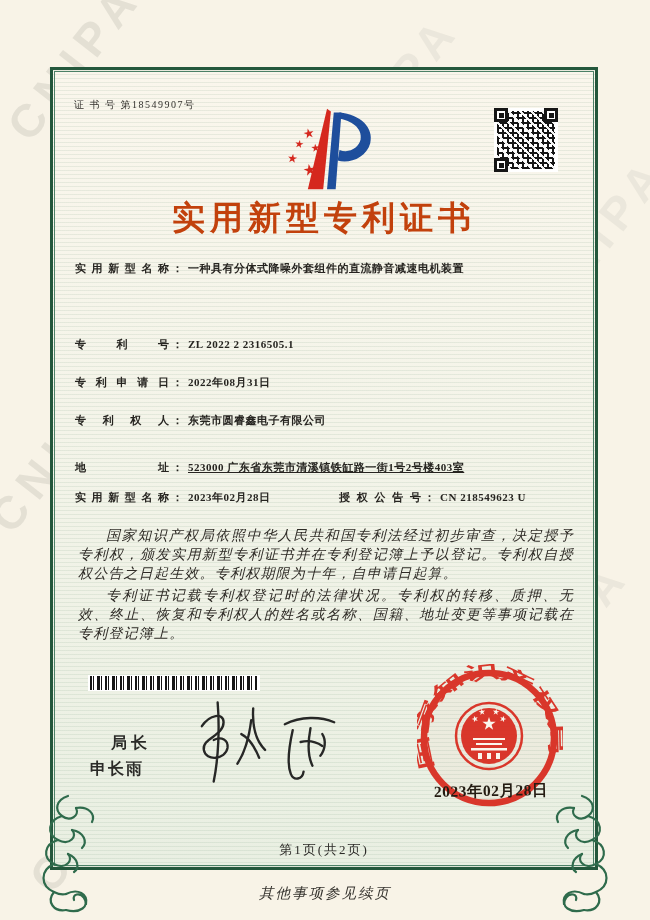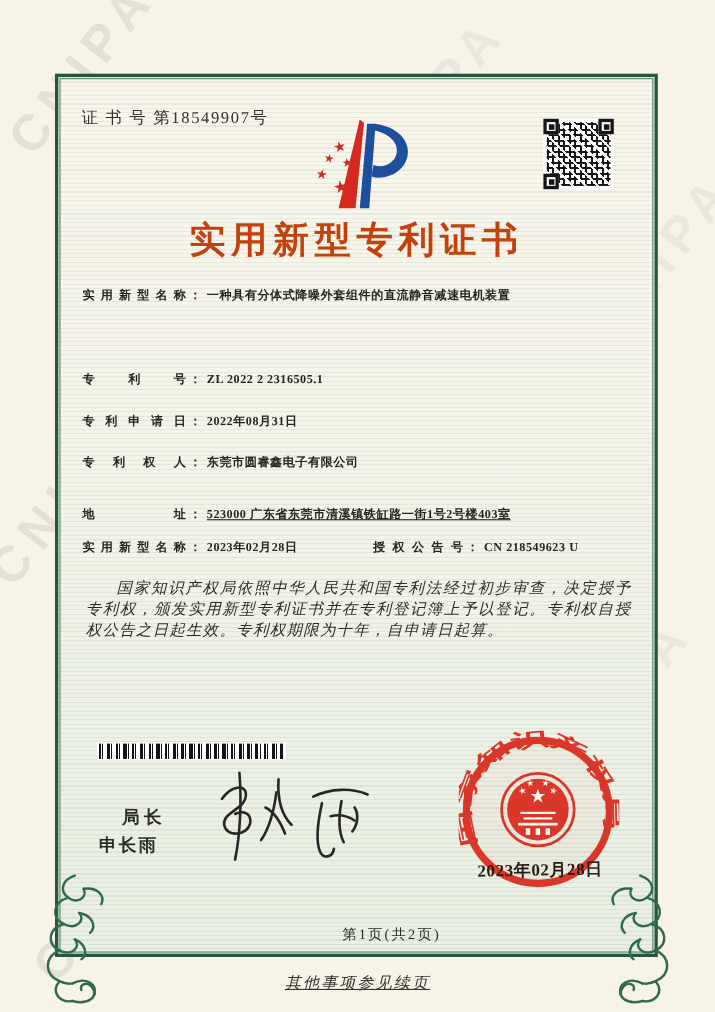--- a/index.html
+++ b/index.html
@@ -19,21 +19,21 @@
   .panel{
     position:absolute;left:50px;top:67px;width:548px;height:803px;box-sizing:border-box;
     border:3px solid #24573c;
     background:
       repeating-linear-gradient(180deg, rgba(110,150,120,.13) 0 1px, rgba(0,0,0,0) 1px 4px),
       linear-gradient(180deg,#faf6ec 0%,#f4f4e9 45%,#e9efe2 100%);
   }
   .panel::after{content:'';position:absolute;inset:1px;border:1px solid #4c8066;pointer-events:none;}
   .flourish{position:absolute;pointer-events:none;}
   
-  .cert-no{position:absolute;left:74px;top:98px;font-size:15px;letter-spacing:1.5px;color:#33312d;}
+  .cert-no{position:absolute;left:74px;top:98px;font-size:10px;letter-spacing:1.5px;color:#33312d;}
   .logo{position:absolute;left:280px;top:104px;}
   .qr{position:absolute;left:494px;top:108px;width:58px;height:58px;background:#fff;padding:3px;box-sizing:content-box;}
   .qr-inner{position:relative;width:58px;height:58px;background:
       repeating-linear-gradient(90deg,#161616 0 2px,rgba(0,0,0,0) 2px 5px),
       repeating-linear-gradient(0deg,#161616 0 2px,rgba(0,0,0,0) 2px 5px);}
   .qr-inner::after{content:'';position:absolute;inset:0;background:
       repeating-linear-gradient(45deg,rgba(255,255,255,.95) 0 2px,rgba(0,0,0,0) 2px 8px);}
   .qr .f{position:absolute;width:8px;height:8px;border:3px solid #161616;background:#fff;z-index:2;}
   .qr .f::after{content:'';position:absolute;inset:1.5px;background:#161616;}
   .f.tl{left:0;top:0;} .f.tr{right:0;top:0;} .f.bl{left:0;bottom:0;}
@@ -55,22 +55,22 @@
   .body-text p{margin:0 3px 3px;text-indent:2em;}
   
   .barcode{position:absolute;left:88px;top:675px;width:172px;height:16px;background:#fff;padding:1px 2px;box-sizing:border-box;}
   .bars{width:100%;height:100%;background:repeating-linear-gradient(90deg,
       #141414 0 2px,#fff 2px 3px,#141414 3px 4px,#fff 4px 7px,
       #141414 7px 10px,#fff 10px 11px,#141414 11px 12px,#fff 12px 15px);}
   .signer-title{position:absolute;left:90px;top:733px;font:600 16px "Liberation Sans","DejaVu Sans",sans-serif;color:#2b2b28;letter-spacing:4px;margin-left:21px;}
   .signer-name{position:absolute;left:90px;top:759px;font:600 16px "Liberation Sans","DejaVu Sans",sans-serif;color:#2b2b28;letter-spacing:2px;}
   .signature{position:absolute;left:190px;top:696px;}
   .seal{position:absolute;left:417px;top:664px;}
-  .page-footer{position:absolute;left:50px;width:548px;top:841px;text-align:center;font-size:13px;letter-spacing:2px;color:#2c2b28;padding-left:32px;}
-  .cont-note{position:absolute;left:0;width:650px;top:884px;text-align:center;font-size:14.5px;font-style:italic;letter-spacing:2px;color:#35332e;text-decoration:underline;}
+  .page-footer{position:absolute;left:50px;width:548px;top:841px;text-align:center;font-size:13px;letter-spacing:2px;color:#2c2b28;}
+  .cont-note{position:absolute;left:0;width:650px;top:884px;text-align:center;font-size:14.5px;font-style:italic;letter-spacing:2px;color:#35332e;}
 </style>
 </head>
 <body>
 
 <div id="page">
 
   <div class="wm" style="left:-18px;top:34px;">CNIPA</div>
   <div class="wm light" style="left:300px;top:66px;">CNIPA</div>
   <div class="wm light" style="left:508px;top:208px;">CNIPA</div>
   <div class="wm" style="left:-36px;top:426px;">CNIPA</div>
@@ -151,20 +151,21 @@
   </div>
   <div class="row" style="top:490px;">
     <span class="lbl">实用新型名称</span><span class="sep">：</span><span class="val">2023年02月28日</span>
     <span class="grp2">
       <span class="lbl">授权公告号</span><span class="sep">：</span><span class="val">CN 218549623 U</span>
     </span>
   </div>
 
   <div class="body-text">
     <p>国家知识产权局依照中华人民共和国专利法经过初步审查，决定授予专利权，颁发实用新型专利证书并在专利登记簿上予以登记。专利权自授权公告之日起生效。专利权期限为十年，自申请日起算。</p>
+    <p>专利证书记载专利权登记时的法律状况。专利权的转移、质押、无效、终止、恢复和专利权人的姓名或名称、国籍、地址变更等事项记载在专利登记簿上。</p>
   </div>
 
   <div class="barcode">
       <div class="bars"></div>
     </div>
 
   <div class="signer-title">局长</div>
   <div class="signer-name">申长雨</div>
 
   <svg class="signature" width="158" height="90" viewBox="0 0 160 90">

